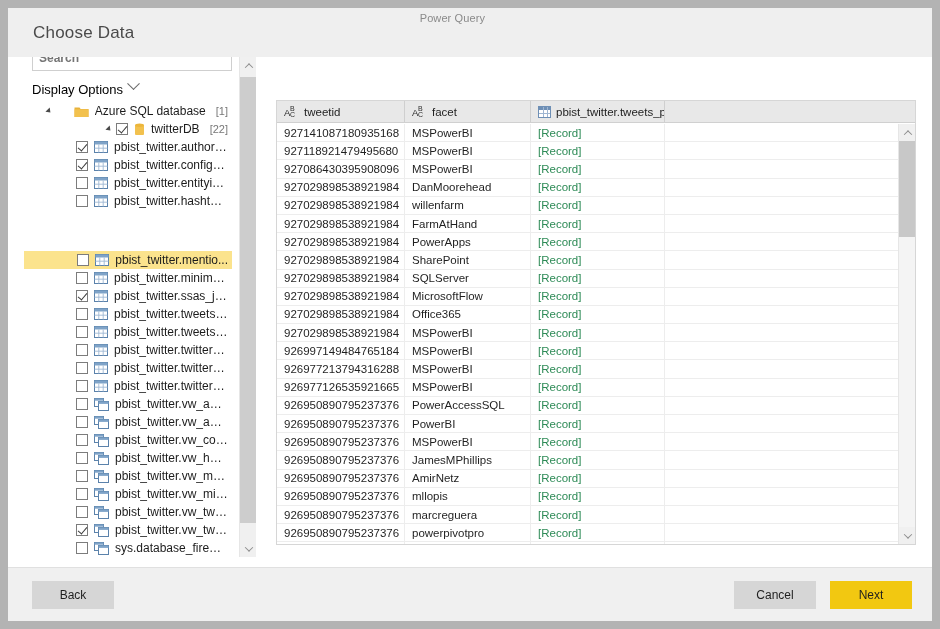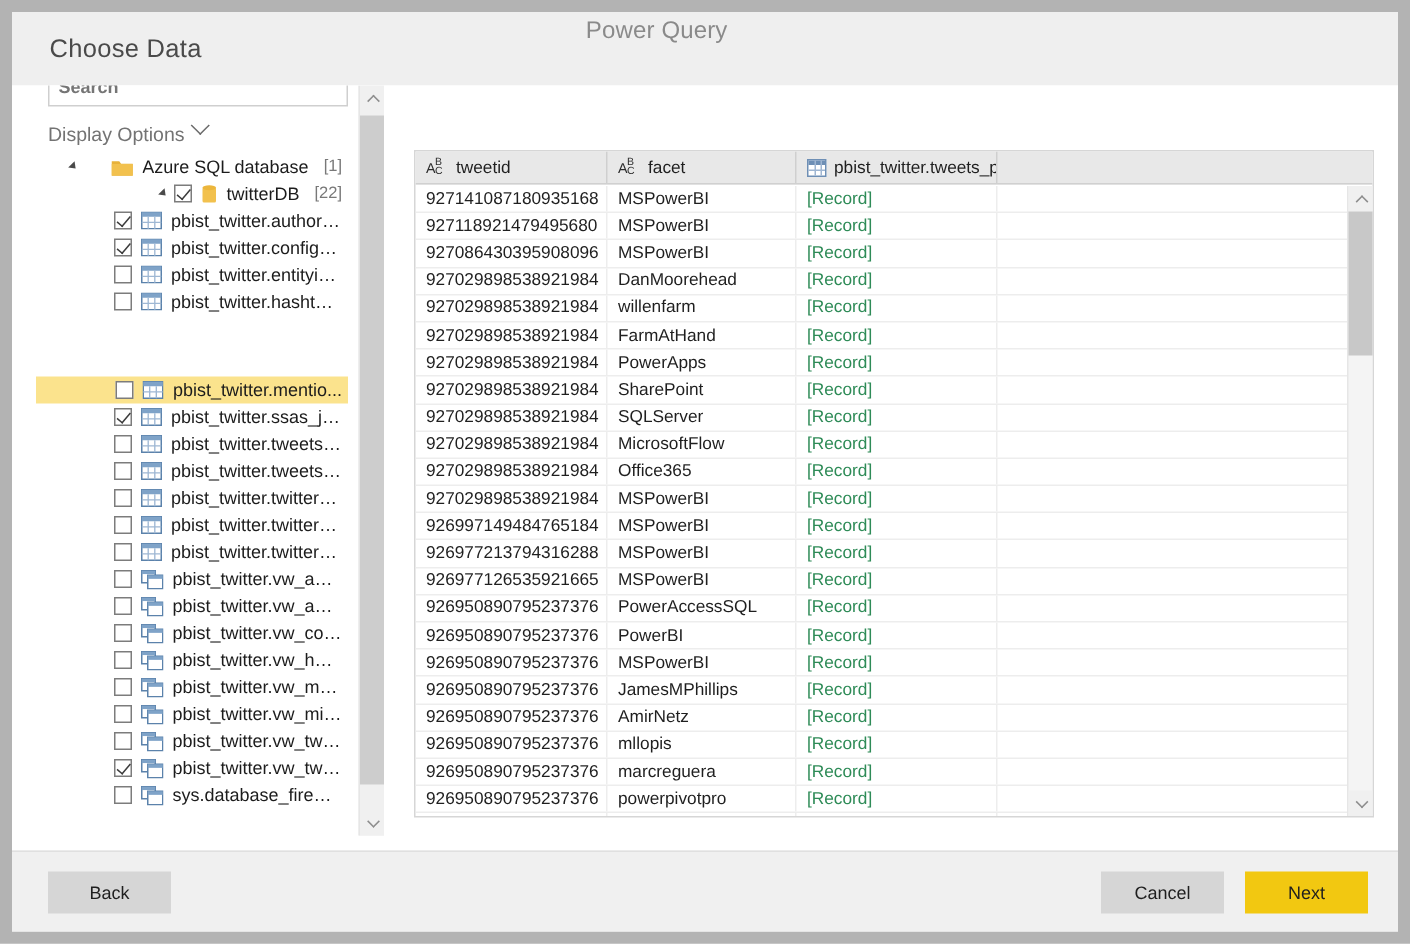--- a/index.html
+++ b/index.html
@@ -20,21 +20,21 @@
   
   .header {
     position: relative;
     height: 49px;
     background: #efefef;
     flex: 0 0 auto;
   }
   .brand {
     position: absolute;
     right: 447px; top: 4px;
-    font-size: 16px;
+    font-size: 11px;
     color: #8a8a8a;
     letter-spacing: .1px;
     white-space: nowrap;
   }
   .page-title {
     position: absolute;
     left: 25px; top: 15px;
     font-size: 17px;
     font-weight: 400;
     color: #4a4a4a;
@@ -69,21 +69,21 @@
     font-size: 12px;
     color: #14532d;
     padding: 0 6px;
     outline: none;
     font-weight: bold;
   }
   .display-options {
     position: absolute;
     left: 8px; top: 25px;
     font-size: 13px;
-    color: #737373;
+    color: #000000;
     display: flex; align-items: flex-start; gap: 6px;
     cursor: pointer;
     user-select: none;
   }
   .chev {
     display: inline-block;
     width: 9px; height: 9px;
     border-right: 1.4px solid #6a6a6a;
     border-bottom: 1.4px solid #6a6a6a;
     transform: rotate(45deg) translate(-2px,-2px);
@@ -388,20 +388,32 @@
             <span class="tw-exp"></span>
             <span class="cb"></span>
             <span class="ico">
               <svg width="14" height="12" viewBox="0 0 14 12">
                 <rect x="0.5" y="0.5" width="13" height="11" fill="#fff" stroke="#5b82ab"></rect>
                 <rect x="0.5" y="0.5" width="13" height="3" fill="#7fa3c8"></rect>
                 <path d="M4.8 3.5v8M9.2 3.5v8M0.5 7.2h13" stroke="#9fb8d4" stroke-width="0.9"></path>
               </svg>
             </span>
             <span class="lbl">pbist_twitter.mentio...</span>
+          </div>
+          <div class="tree-row indent2">
+            <span class="tw-exp"></span>
+            <span class="cb"></span>
+            <span class="ico">
+              <svg width="14" height="12" viewBox="0 0 14 12">
+                <rect x="0.5" y="0.5" width="13" height="11" fill="#fff" stroke="#5b82ab"></rect>
+                <rect x="0.5" y="0.5" width="13" height="3" fill="#7fa3c8"></rect>
+                <path d="M4.8 3.5v8M9.2 3.5v8M0.5 7.2h13" stroke="#9fb8d4" stroke-width="0.9"></path>
+              </svg>
+            </span>
+            <span class="lbl">pbist_twitter.minimu...</span>
           </div>
           <div class="tree-row indent2">
             <span class="tw-exp"></span>
             <span class="cb on"></span>
             <span class="ico">
               <svg width="14" height="12" viewBox="0 0 14 12">
                 <rect x="0.5" y="0.5" width="13" height="11" fill="#fff" stroke="#5b82ab"></rect>
                 <rect x="0.5" y="0.5" width="13" height="3" fill="#7fa3c8"></rect>
                 <path d="M4.8 3.5v8M9.2 3.5v8M0.5 7.2h13" stroke="#9fb8d4" stroke-width="0.9"></path>
               </svg>

